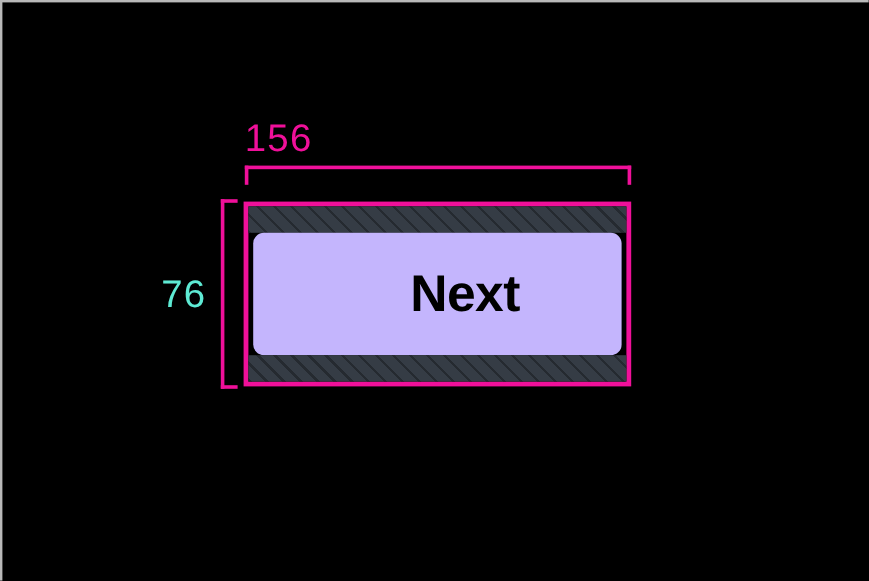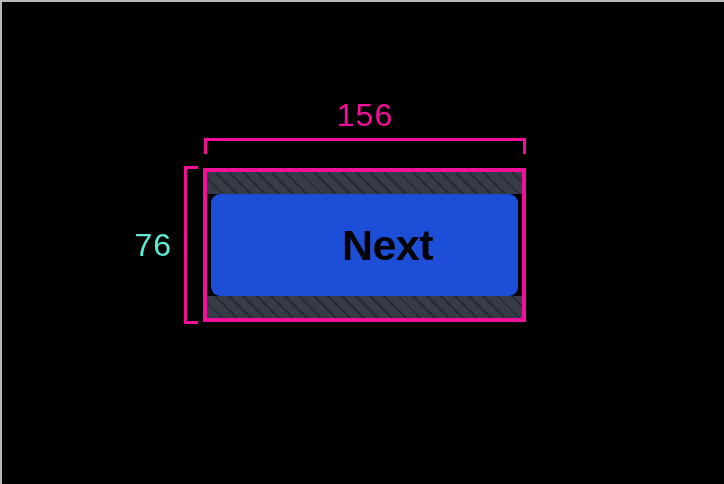--- a/index.html
+++ b/index.html
@@ -61,21 +61,21 @@
     height: 22px;
   }
 
   
   #next-button {
     position: absolute;
     left: 4px;
     right: 4px;
     top: 22px;
     bottom: 22px;
-    background: #1d4ed8;
+    background: #c4b5fd;
     border-radius: 9px;
     display: flex;
     align-items: center;
     justify-content: center;
     color: #000000;
     font-size: 43px;
     font-weight: bold;
     letter-spacing: -0.5px;
     font-family: "Liberation Sans", sans-serif;
     padding-left: 46px;
@@ -98,21 +98,21 @@
     border-top: 3px solid #f0109a;
     border-left: 3px solid #f0109a;
     border-right: 3px solid #f0109a;
     box-sizing: border-box;
   }
   #dim-width-label {
     position: absolute;
     left: 0;
     right: 0;
     bottom: 22px;
-    text-align: center;
+    text-align: left;
     color: #f0109a;
     font-size: 32px;
     font-family: "Liberation Sans", sans-serif;
     line-height: 34px;
     letter-spacing: 1px;
   }
 
   
   #dim-height {
     position: absolute;

